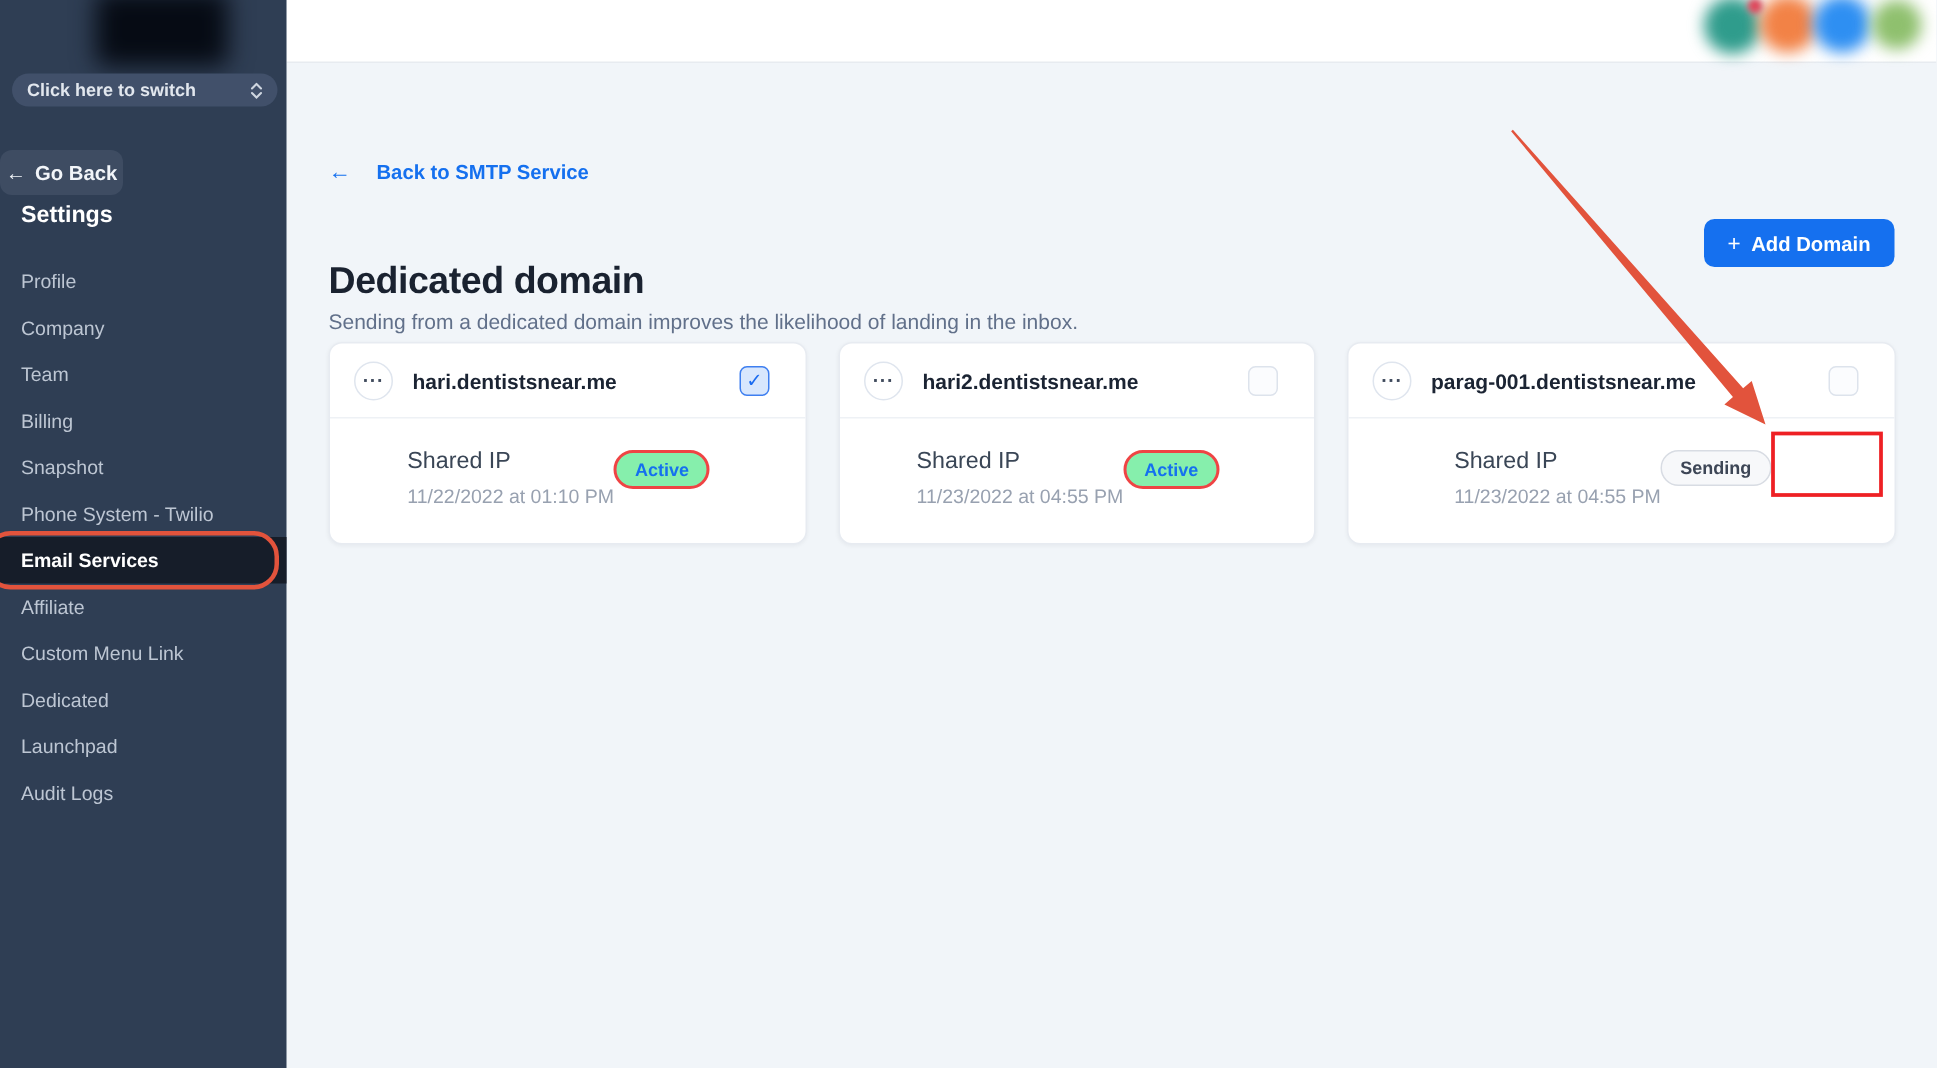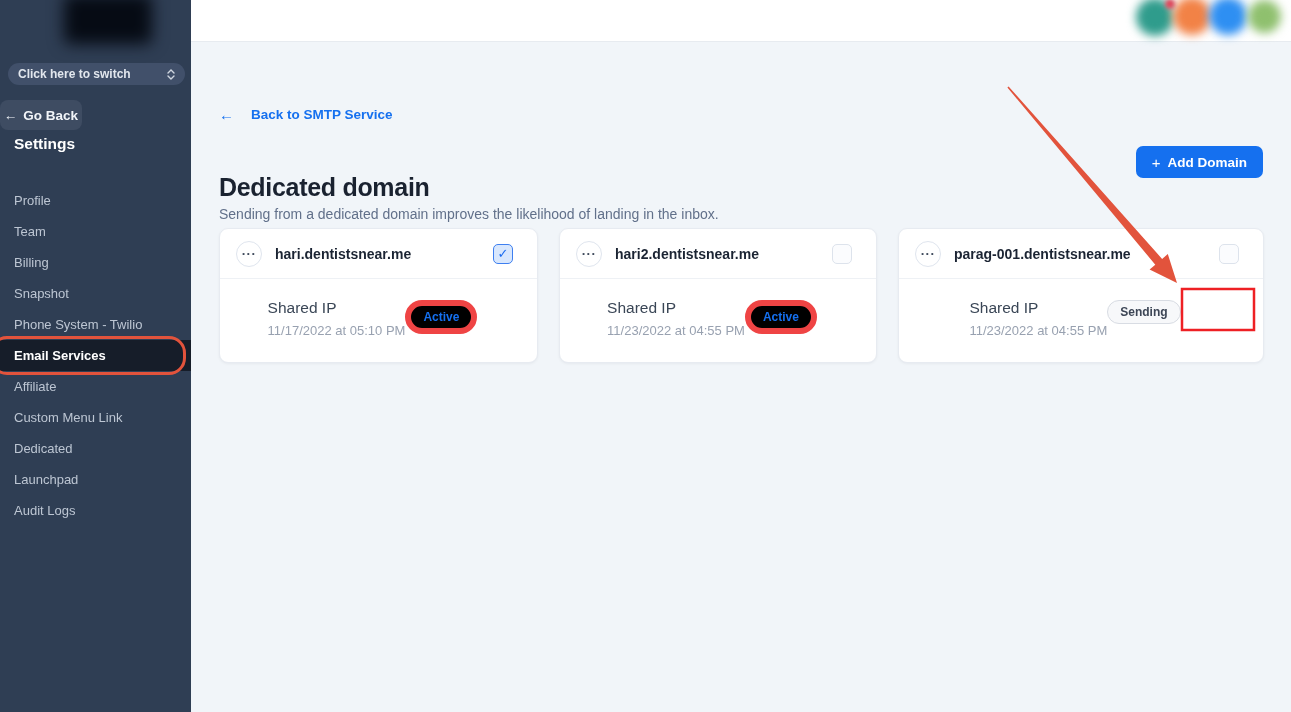--- a/index.html
+++ b/index.html
@@ -2,30 +2,30 @@
 <html><head>
 <meta charset="utf-8">
 <style>
   * { margin:0; padding:0; box-sizing:border-box; }
   html,body { width:1291px; height:712px; overflow:hidden; }
   body { font-family:"Liberation Sans","DejaVu Sans",sans-serif; background:#f1f5f9; position:relative; }
 
   
   .sidebar { position:absolute; left:0; top:0; width:191px; height:712px; background:#2f3e54; z-index:2; }
   .logo-blur { position:absolute; left:64px; top:-6px; width:88px; height:50px; background:#060b14; filter:blur(8px); border-radius:6px; }
-  .switcher { position:absolute; left:8px; top:63px; width:177px; height:22px; background:#41506a; border-radius:11px;
+  .switcher { position:absolute; left:8px; top:49px; width:177px; height:22px; background:#41506a; border-radius:11px;
               display:flex; align-items:center; justify-content:space-between; padding:0 10px; cursor:pointer; }
   .switcher-label { font-size:12px; color:#e2e7ee; font-weight:600; }
   .switcher .chevrons { display:flex; flex-direction:column; gap:1px; }
   .switcher .chevrons svg { display:block; }
   .go-back { position:absolute; left:0; top:100px; width:82px; height:30px; background:#3e4c62; border:none;
              border-radius:8px; color:#f2f5f9; font-size:13.5px; font-weight:700; display:flex; align-items:center;
              justify-content:center; gap:6px; cursor:pointer; font-family:inherit; }
   .settings-title { position:absolute; left:14px; top:135px; color:#ffffff; font-size:15.5px; font-weight:700; }
-  .nav { position:absolute; left:0; top:172px; width:191px; list-style:none;margin-top:13px; }
+  .nav { position:absolute; left:0; top:172px; width:191px; list-style:none; }
   .nav li { height:31px; line-height:31px; padding-left:14px; font-size:13px; color:#bdc6d3; cursor:pointer; position:relative; }
   .nav li.active { background:#161d29; color:#ffffff; font-weight:600; }
   .nav-annotation { position:absolute; left:-10px; top:-4px; right:5px; bottom:-4px;
                     border:3.5px solid #e2533c; border-radius:17px; pointer-events:none; }
 
   
   .topbar { position:absolute; left:191px; top:0; width:1100px; height:42px; background:#ffffff; border-bottom:1px solid #e7ebf0; z-index:1; }
   .avatars { position:absolute; left:945px; top:-3px; width:150px; height:46px; }
   .avatar { position:absolute; border-radius:50%; filter:blur(5px); cursor:pointer; }
   .avatar.a1 { left:0;   top:1px; width:38px; height:38px; background:#2f9c8c; }
@@ -56,21 +56,21 @@
               letter-spacing:0.5px; font-family:inherit; padding:0; }
   .domain-name { font-size:14px; font-weight:700; color:#1b2433; flex:1; }
   .checkbox { width:20px; height:20px; border-radius:5px; border:1px solid #dde3ec; background:#fbfcfe; cursor:pointer;
               display:flex; align-items:center; justify-content:center; }
   .checkbox.checked { background:#d8e7fd; border:1.5px solid #3e7ff0; }
   .checkbox .check { color:#1a6bf0; font-size:13px; font-weight:700; line-height:1; }
   .card-body { padding:20px 28px 24px 16px; display:flex; align-items:flex-start; justify-content:center; }
   .ip-type { font-size:15.5px; color:#3a4656; }
   .created-date { font-size:13px; color:#98a1b0; margin-top:6px; }
   .status-badge { border-radius:999px; padding:4px 12px; font-size:12px; font-weight:600; margin-top:1px; }
-  .status-badge.active { background:#000000; color:#1570ef; border:6px solid #ef4444; }
+  .status-badge.active { background:#86efac; color:#1570ef; border:2px solid #ef4444; }
   .status-badge.inactive { background:#f7f8fa; color:#3d4656; border:1px solid #d8dce3; }
 
   
   .annotation-overlay { position:absolute; left:0; top:0; width:1291px; height:712px; pointer-events:none; z-index:5; }
 </style>
 </head>
 <body>
 
 <aside class="sidebar">
   <div class="logo-blur"></div>
@@ -89,20 +89,21 @@
 
   <button class="go-back">
     <span class="arr">←</span>
     <span>Go Back</span>
   </button>
 
   <div class="settings-title">Settings</div>
 
   <ul class="nav">
     <li>Profile</li>
+    <li>Company</li>
     <li>Team</li>
     <li>Billing</li>
     <li>Snapshot</li>
     <li>Phone System - Twilio</li>
     <li class="active">
       <span>Email Services</span>
       <span class="nav-annotation"></span>
     </li>
     <li>Affiliate</li>
     <li>Custom Menu Link</li>
@@ -143,21 +144,21 @@
       <div class="card-header">
         <button class="menu-btn">···</button>
         <span class="domain-name">hari.dentistsnear.me</span>
         <span class="checkbox checked">
           <span class="check">✓</span>
         </span>
       </div>
       <div class="card-body">
         <div>
           <div class="ip-type">Shared IP</div>
-          <div class="created-date">11/17/2022 at 05:10 PM</div>
+          <div class="created-date">11/22/2022 at 01:10 PM</div>
         </div>
         <span class="status-badge active">Active</span>
       </div>
     </article>
 
     <article class="card c2">
       <div class="card-header">
         <button class="menu-btn">···</button>
         <span class="domain-name">hari2.dentistsnear.me</span>
         <span class="checkbox"></span>

